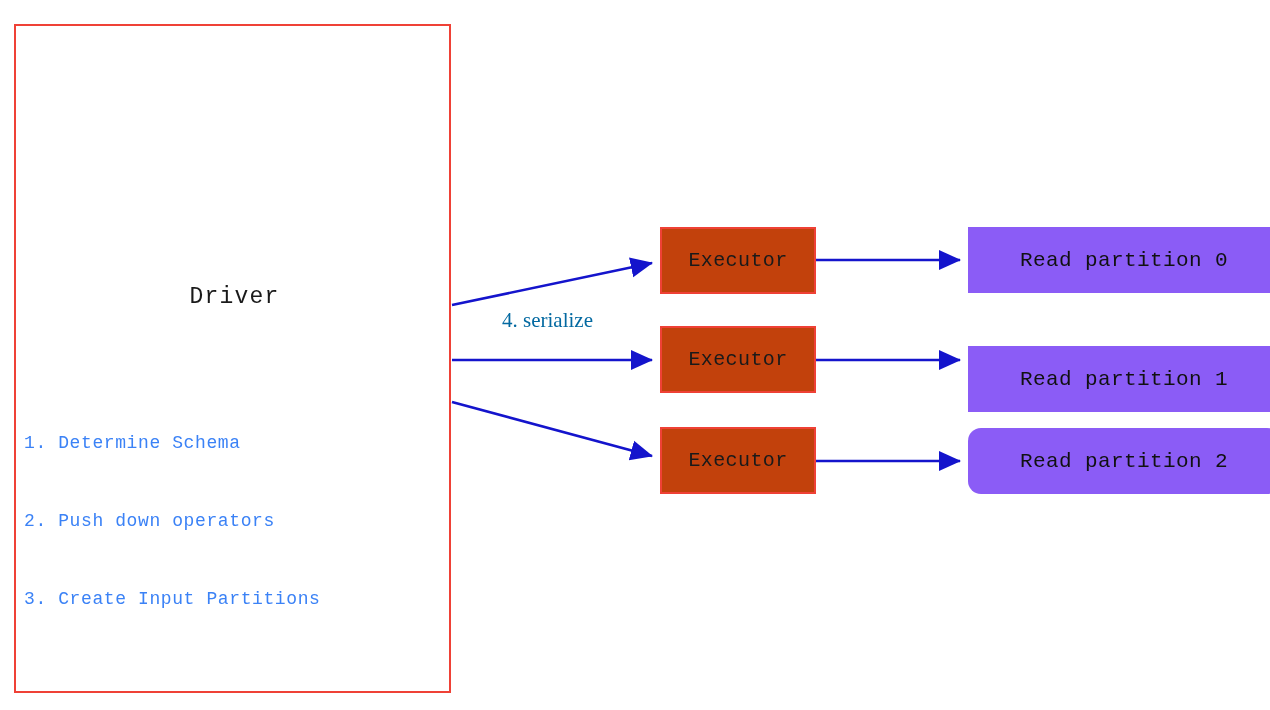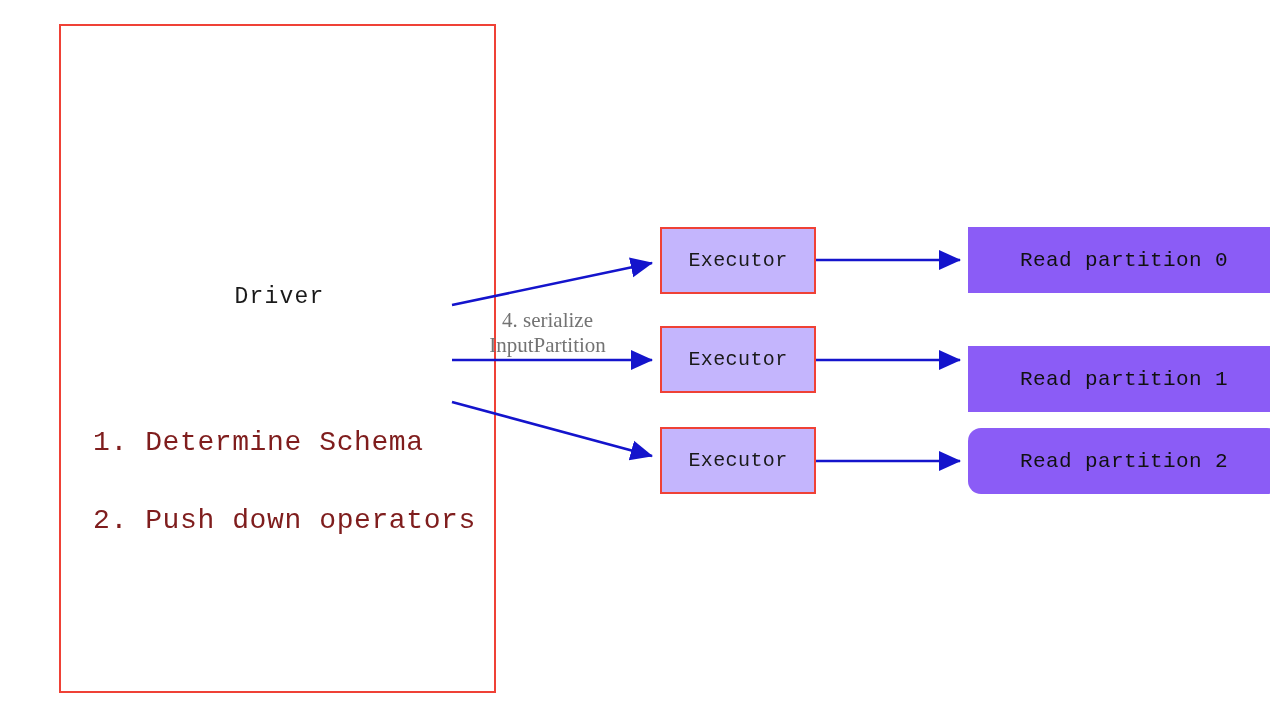--- a/index.html
+++ b/index.html
@@ -19,57 +19,56 @@
   
   .driver-box {
     position: absolute;
     left: 14px;
     top: 24px;
     width: 437px;
     height: 669px;
     box-sizing: border-box;
     border: 2px solid #ef4136;
     background: #ffffff;
-    margin-left: 45px;
   }
   .driver-title {
     position: absolute;
     left: 0;
     top: 258px;
     width: 437px;
     text-align: center;
     font-family: "Liberation Mono", "DejaVu Sans Mono", monospace;
     font-size: 23px;
     color: #1a1a1a;
     letter-spacing: 1.2px;
     white-space: pre;
   }
   .driver-steps {
     position: absolute;
-    left: 32px;
+    left: 8px;
     top: 352px;
     width: 420px;
     font-family: "Liberation Mono", "DejaVu Sans Mono", monospace;
-    font-size: 28px;
+    font-size: 18px;
     line-height: 26px;
-    color: #7f1d1d;
+    color: #3b82f6;
     letter-spacing: 0.6px;
     white-space: pre;
   }
   .driver-steps div { white-space: pre; }
 
   
   .executor-box {
     position: absolute;
     left: 660px;
     width: 156px;
     height: 67px;
     box-sizing: border-box;
     border: 2px solid #ef4136;
-    background: #c4b5fd;
+    background: #c2410c;
     display: flex;
     align-items: center;
     justify-content: center;
     font-family: "Liberation Mono", "DejaVu Sans Mono", monospace;
     font-size: 20px;
     color: #1a1a1a;
     letter-spacing: 0.4px;
     white-space: pre;
   }
   .exec-r1 { top: 227px; }
@@ -106,21 +105,21 @@
     height: 710px;
     pointer-events: none;
   }
 
   
   .edge-label {
     position: absolute;
     font-family: "Liberation Serif", "DejaVu Serif", serif;
     font-size: 21px;
     line-height: 25px;
-    color: #737373;
+    color: #0369a1;
     text-align: center;
     white-space: nowrap;
   }
   .label-serialize {
     left: 455px;
     top: 308px;
     width: 185px;
   }
   .label-create {
     left: 828px;
@@ -131,20 +130,21 @@
 </head>
 <body>
 
 <div id="canvas">
 
   <div class="driver-box">
     <div class="driver-title">Driver</div>
     <div class="driver-steps">
       <div>1. Determine Schema</div>
       <div>2. Push down operators</div>
+      <div>3. Create Input Partitions</div>
     </div>
   </div>
 
   <div class="executor-box exec-r1">Executor</div>
   <div class="executor-box exec-r2">Executor</div>
   <div class="executor-box exec-r3">Executor</div>
 
   <div class="partition-box part-r1">Read partition 0</div>
   <div class="partition-box part-r2">Read partition 1</div>
   <div class="partition-box part-r3">Read partition 2</div>
@@ -164,17 +164,16 @@
 
     <line x1="816" y1="260" x2="960" y2="260" stroke="#1414cc" stroke-width="2.6" marker-end="url(#ah)"></line>
 
     <line x1="816" y1="360" x2="960" y2="360" stroke="#1414cc" stroke-width="2.6" marker-end="url(#ah)"></line>
 
     <line x1="816" y1="461" x2="960" y2="461" stroke="#1414cc" stroke-width="2.6" marker-end="url(#ah)"></line>
   </svg>
 
   <div class="edge-label label-serialize">
     <div>4. serialize</div>
-    <div>InputPartition</div>
   </div>
 
 
 </div>
 
 </body></html>

